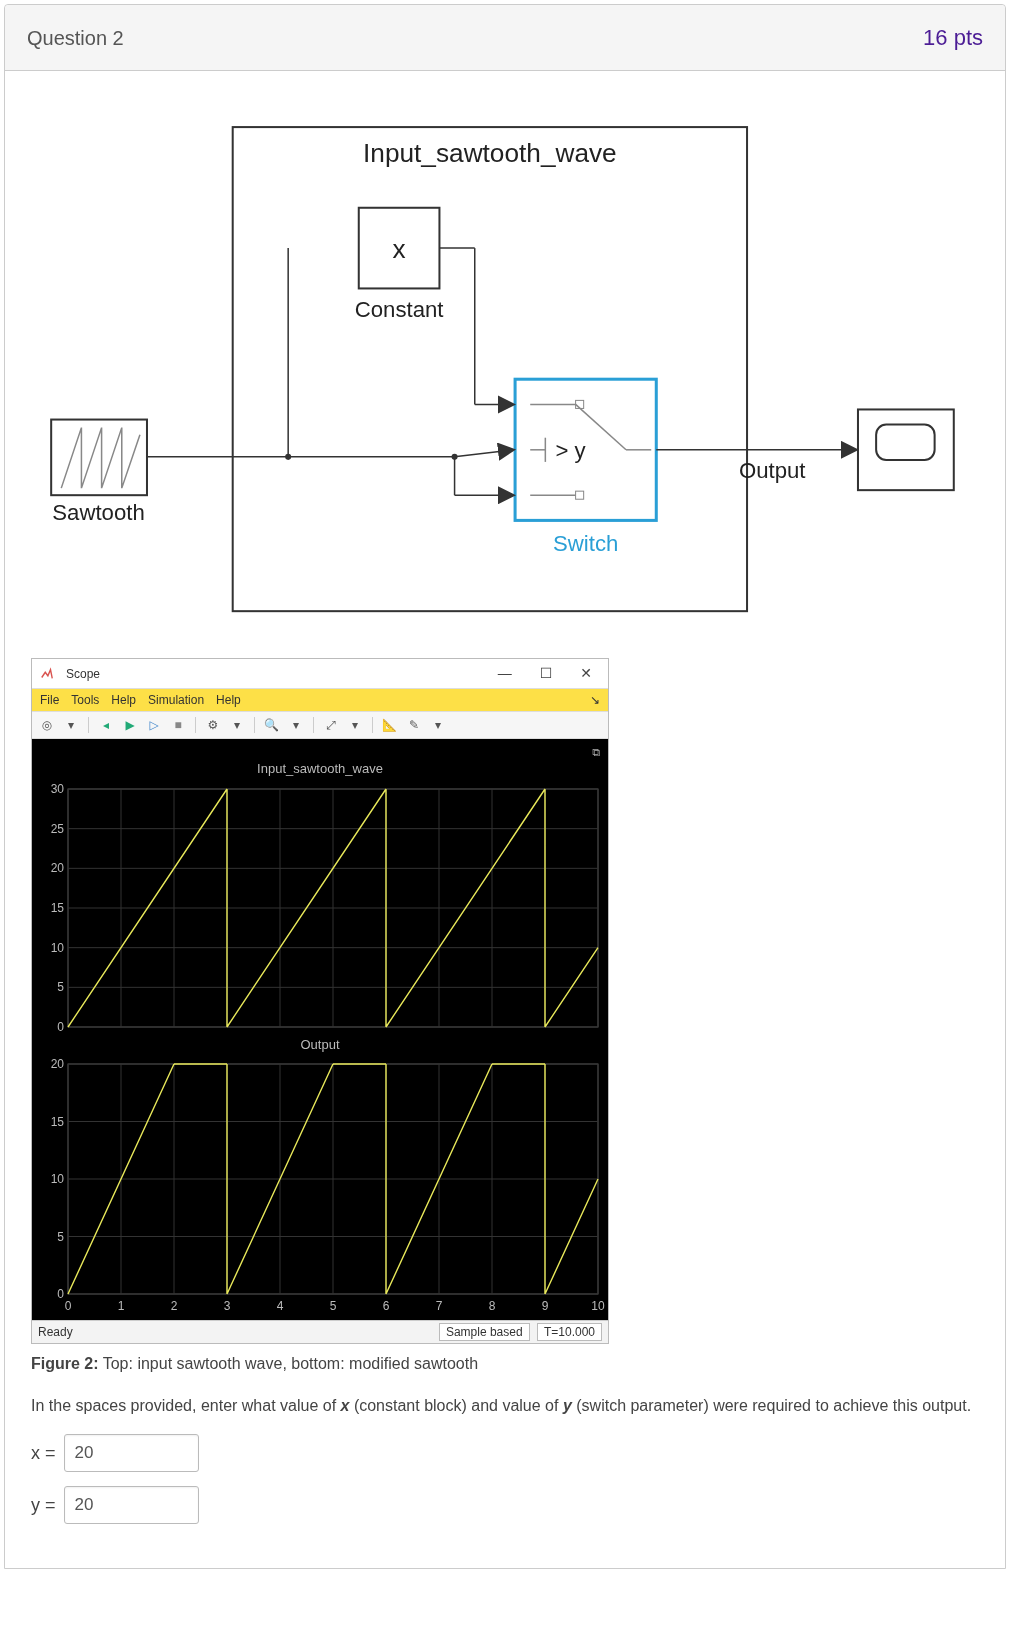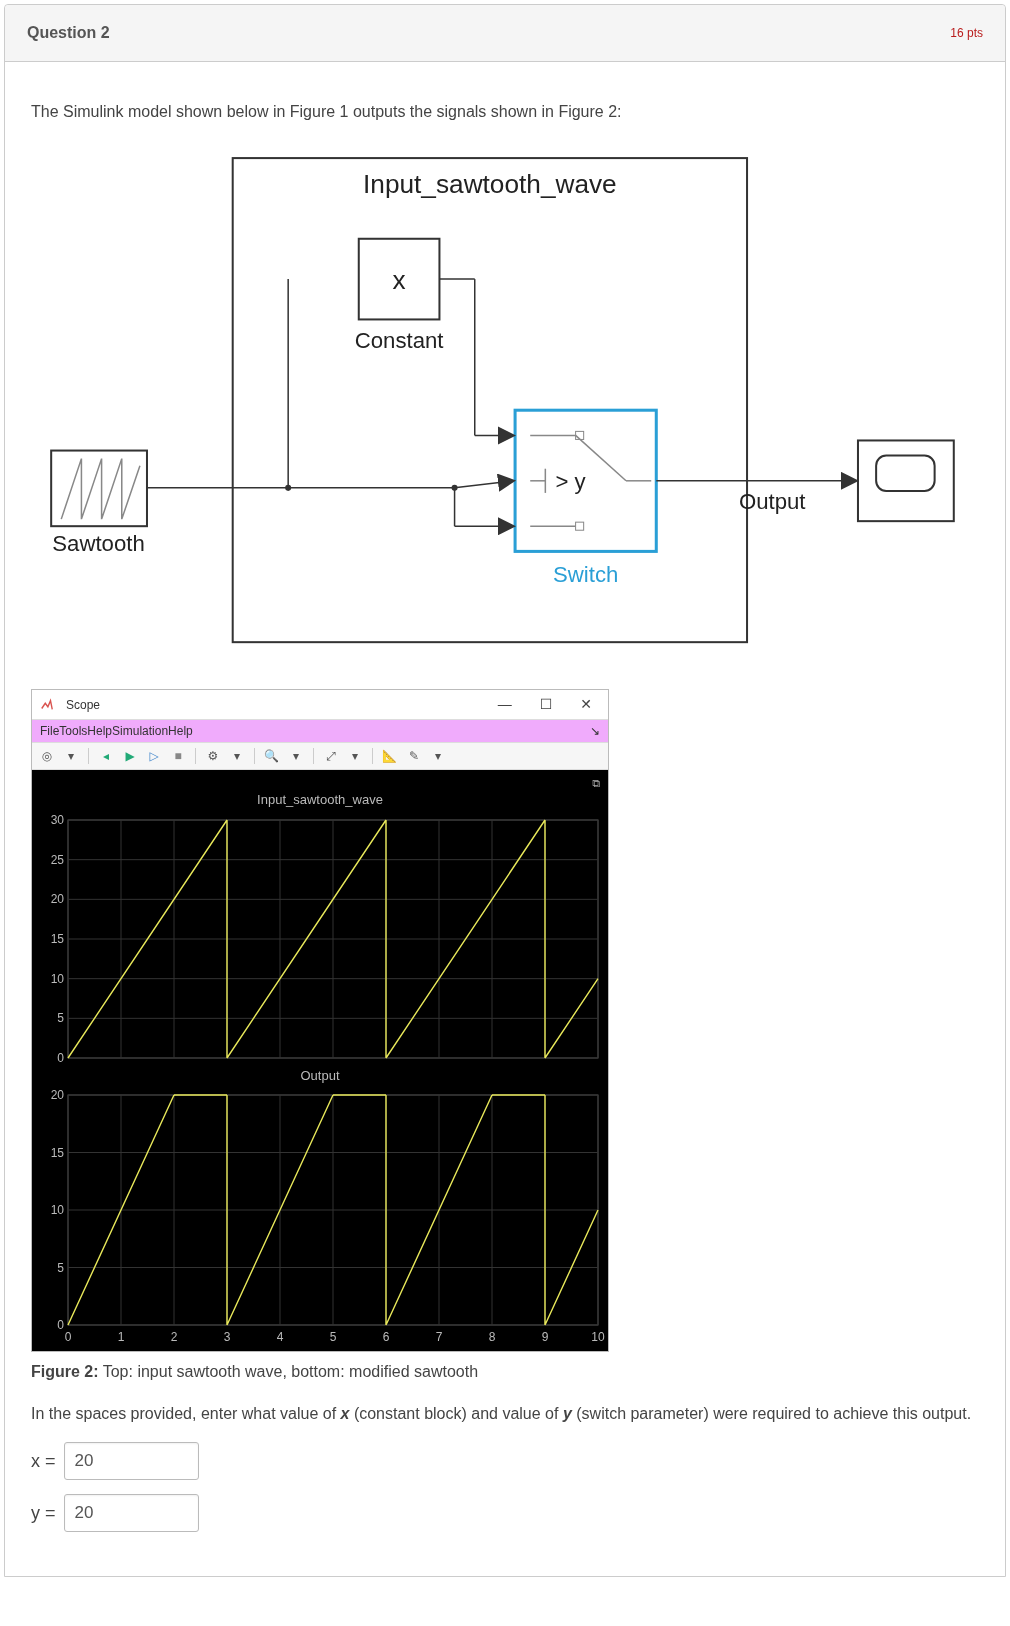--- a/index.html
+++ b/index.html
@@ -20,22 +20,22 @@
   }
   .q-header {
     display: flex;
     justify-content: space-between;
     align-items: center;
     background: #f5f5f5;
     border-bottom: 1px solid #ccc;
     padding: 16px 22px;
     border-radius: 4px 4px 0 0;
   }
-  .q-header .title { font-weight: 700; color: #555; font-size: 16px; }
-  .q-header .pts { color: #b91c1c; font-size: 12px; }
+  .q-header .title { font-weight: 400; color: #555; font-size: 20px; }
+  .q-header .pts { color: #4c1d95; font-size: 22px; }
   .q-body { padding: 22px 26px 30px 26px; color: #444; }
   .diagram-holder { margin: 24px 0 10px 0; }
   .caption { font-size: 16px; color: #444; margin: 8px 0 18px 0; }
   .caption b { font-weight: 700; }
   .answer-row { display: flex; align-items: center; gap: 8px; margin: 14px 0; }
   .answer-row .var { font-size: 18px; color: #444; }
   .answer-row input {
     width: 135px; height: 38px; border: 1px solid #bbb; border-radius: 3px;
     font-size: 17px; padding: 0 10px; color: #555;
     box-shadow: inset 0 1px 2px rgba(0,0,0,.06);
@@ -51,21 +51,21 @@
   }
   .scope-titlebar {
     display: flex; align-items: center; gap: 12px;
     padding: 4px 8px; background: #fff; border-bottom: 1px solid #ddd;
   }
   .scope-titlebar .logo {
     width: 14px; height: 14px; display:inline-block;
   }
   .scope-titlebar .spacer { flex: 1; }
   .scope-titlebar .winbtn { padding: 0 8px; font-size: 14px; color: #444; }
-  .scope-menubar { padding: 2px 8px; background: #f0abfc; display:flex; border-bottom:1px solid #ddd;}
+  .scope-menubar { padding: 2px 8px; background: #fde047; display:flex; gap:12px; border-bottom:1px solid #ddd;}
   .scope-menubar span { color:#333; }
   .scope-toolbar {
     display:flex; align-items:center; gap:6px; padding:4px 6px; background:#f6f6f6; border-bottom:1px solid #ddd;
   }
   .scope-toolbar .tb { width:18px; height:18px; display:flex; align-items:center; justify-content:center; font-size:12px; color:#555;}
   .scope-toolbar .sep { width:1px; height:16px; background:#ccc; margin:0 2px;}
   .scope-plots { background:#000; padding:4px 4px 2px 4px; }
   .plot-title { text-align:center; color:#bbb; font-size:13px; padding:2px 0 4px 0; font-family:Arial,sans-serif;}
   .scope-status {
     display:flex; justify-content:space-between; align-items:center;
@@ -77,21 +77,20 @@
 </head>
 <body>
 
 <div class="question-card">
   <div class="q-header">
     <div class="title">Question 2</div>
     <div class="pts">16 pts</div>
   </div>
 
   <div class="q-body">
-    <p>The Simulink model shown below in Figure 1 outputs the signals shown in Figure 2:</p>
 
     <div class="diagram-holder">
       <svg viewBox="0 0 940 520" width="100%">
 
         <rect x="200" y="10" width="510" height="480" fill="none" stroke="#333" stroke-width="2"></rect>
         <text x="455" y="45" text-anchor="middle" font-size="26" fill="#222">Input_sawtooth_wave</text>
 
         <g>
           <rect x="20" y="300" width="95" height="75" fill="none" stroke="#333" stroke-width="2"></rect>
           <polyline points="30,368 50,308 50,368 70,308 70,368 90,308 90,368 108,315" fill="none" stroke="#888" stroke-width="1.5"></polyline>
@@ -263,20 +262,27 @@
             <text x="297" y="252" text-anchor="middle" fill="#bbb" font-size="12">5</text>
             <text x="350" y="252" text-anchor="middle" fill="#bbb" font-size="12">6</text>
             <text x="403" y="252" text-anchor="middle" fill="#bbb" font-size="12">7</text>
             <text x="456" y="252" text-anchor="middle" fill="#bbb" font-size="12">8</text>
             <text x="509" y="252" text-anchor="middle" fill="#bbb" font-size="12">9</text>
             <text x="562" y="252" text-anchor="middle" fill="#bbb" font-size="12">10</text>
             <path d="M32 236 L138 6 M138 6 L191 6 M191 6 L191 236 M191 236 L297 6 M297 6 L350 6 M350 6 L350 236 M350 236 L456 6 M456 6 L509 6 M509 6 L509 236 M509 236 L562 121 " fill="none" stroke="#e8e85a" stroke-width="1.4"></path>
           </svg>
       </div>
 
+      <div class="scope-status">
+        <span>Ready</span>
+        <span>
+          <span class="boxed">Sample based</span>
+          <span class="boxed">T=10.000</span>
+        </span>
+      </div>
     </div>
 
     <div class="caption">
       <b>Figure 2:</b><span> Top: input sawtooth wave, bottom: modified sawtooth</span>
     </div>
 
     <p>
       <span>In the spaces provided, enter what value of </span><b><i>x</i></b><span> (constant block) and value of </span><b><i>y</i></b><span> (switch parameter) were required to achieve this output.</span>
     </p>
 

